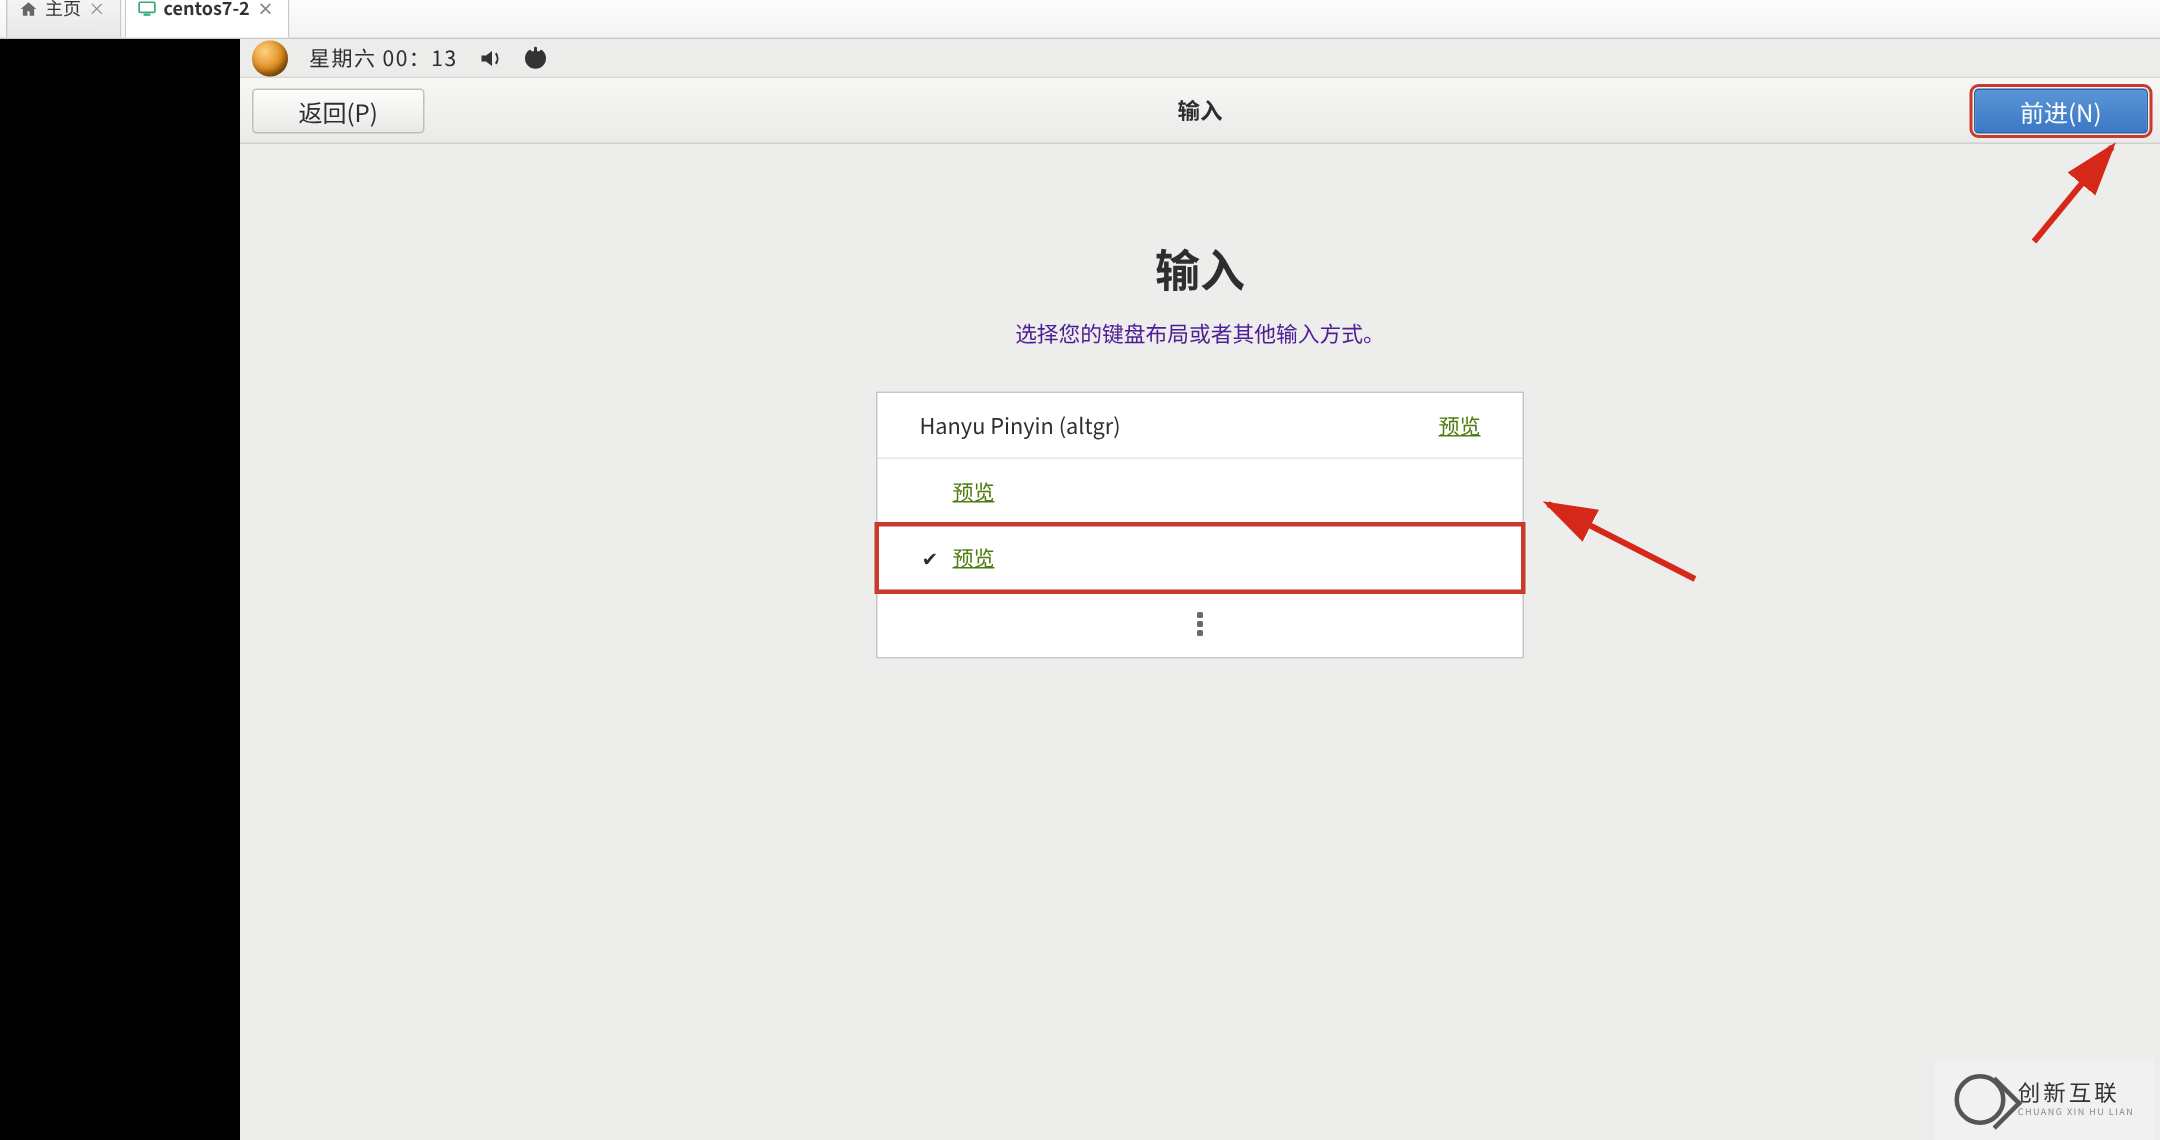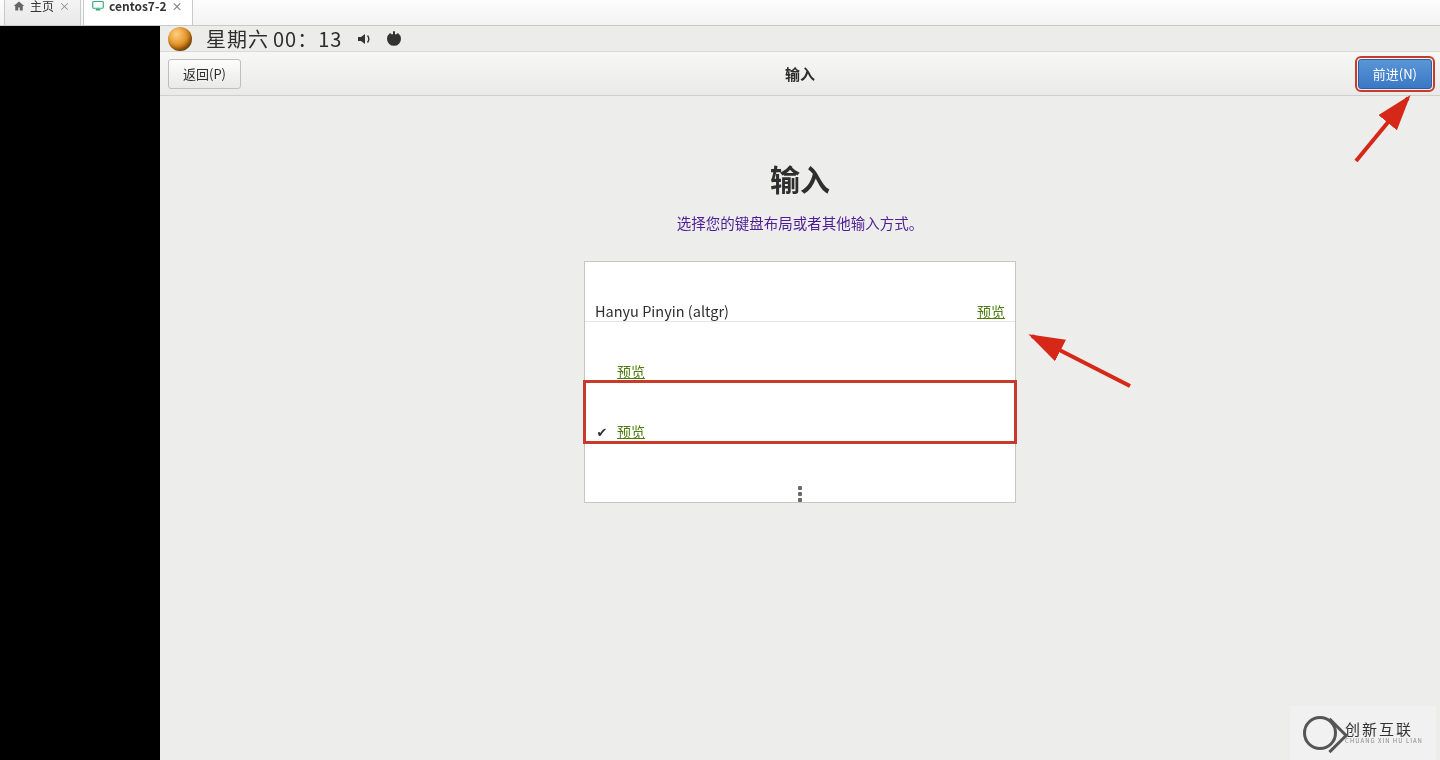--- a/index.html
+++ b/index.html
@@ -16,37 +16,37 @@
   
   .stage { display:flex; height: 734px; width:1440px; }
   .left-black { width:160px; background:#000; }
   .desktop { flex:1; position:relative; background:#ededeb; }
 
   
   .panel { height:26px; background:#ececea; border-bottom:1px solid #d9d9d7; display:flex; align-items:center; color:#2e2e2e; font-size:14px; padding:0 8px; justify-content:space-between; }
   .panel-left { display:flex; align-items:center; gap:18px; }
   .apps-ic { width:16px;height:16px; }
   .panel-right { display:flex; align-items:center; gap:14px; }
-  .clock { font-size:20px; letter-spacing:1px; display:flex; align-items:flex-start; gap:4px;}
+  .clock { font-size:14px; letter-spacing:1px; display:flex; align-items:flex-start; gap:4px;}
   .status-ic { width:16px;height:16px; color:#333; }
   .abrt { width:24px; height:24px; border-radius:50%; background: radial-gradient(circle at 35% 30%, #ffd080 0%, #e08a1c 55%, #6e3a06 100%); box-shadow: inset -2px -3px 4px rgba(0,0,0,.35); }
 
   
   .headerbar { height:44px; background:linear-gradient(#f7f7f5,#eaeae8); border-bottom:1px solid #cfcfcd; display:flex; align-items:center; justify-content:space-between; padding:0 8px; position:relative; }
   .hb-title { position:absolute; left:0; right:0; text-align:center; font-size:15px; font-weight:bold; color:#2e2e2e; pointer-events:none;}
-  .btn { height:30px; padding:0 14px; border:1px solid #bfbfbd; border-radius:3px; font-size:13px; background:linear-gradient(#fdfdfb,#e9e9e7); color:#2e2e2e; cursor:pointer; display:flex; align-items:center; }
+  .btn { height:30px; padding:0 30px; border:1px solid #bfbfbd; border-radius:3px; font-size:16px; background:linear-gradient(#fdfdfb,#e9e9e7); color:#2e2e2e; cursor:pointer; display:flex; align-items:center; }
   .btn.primary { background:linear-gradient(#5a95d6,#3b78c5); color:#fff; border:1px solid #2c5fa3; outline:2px solid #c73a2c; outline-offset:1px; }
 
   
   .content { position:absolute; top:70px; left:0; right:0; bottom:0; display:flex; flex-direction:column; align-items:center; }
   .big-title { font-size:30px; font-weight:600; color:#2e2e2e; margin-top:60px; }
   .subtitle { font-size:14.5px; color:#4c1d95; margin-top:12px; }
 
   .listbox { width:432px; margin-top:28px; border:1px solid #c6c6c4; background:#fff; }
-  .row { height:60px; display:flex; align-items:flex-end; padding:0 10px; border-bottom:1px solid #e6e6e4; gap:8px; position:relative; }
+  .row { height:44px; display:flex; align-items:center; padding:0 28px; border-bottom:1px solid #e6e6e4; gap:8px; position:relative; }
   .row:last-child { border-bottom:none; }
   .row .label { flex:1; font-size:14.5px; color:#2e2e2e; }
   .row .preview { font-size:14px; color:#4d7c0f; text-decoration:underline; cursor:pointer; }
   .row .check { width:14px; font-size:13px; color:#2e2e2e; text-align:center; }
   .row.highlight { outline:3px solid #c73a2c; outline-offset:-1px; z-index:2; }
   .row.more { justify-content:center; }
   .more-ic { width:4px; height:16px; display:flex; flex-direction:column; justify-content:space-between;}
   .more-ic span{ display:block; width:4px;height:4px;background:#6a6a68;border-radius:1px;}
 
   

